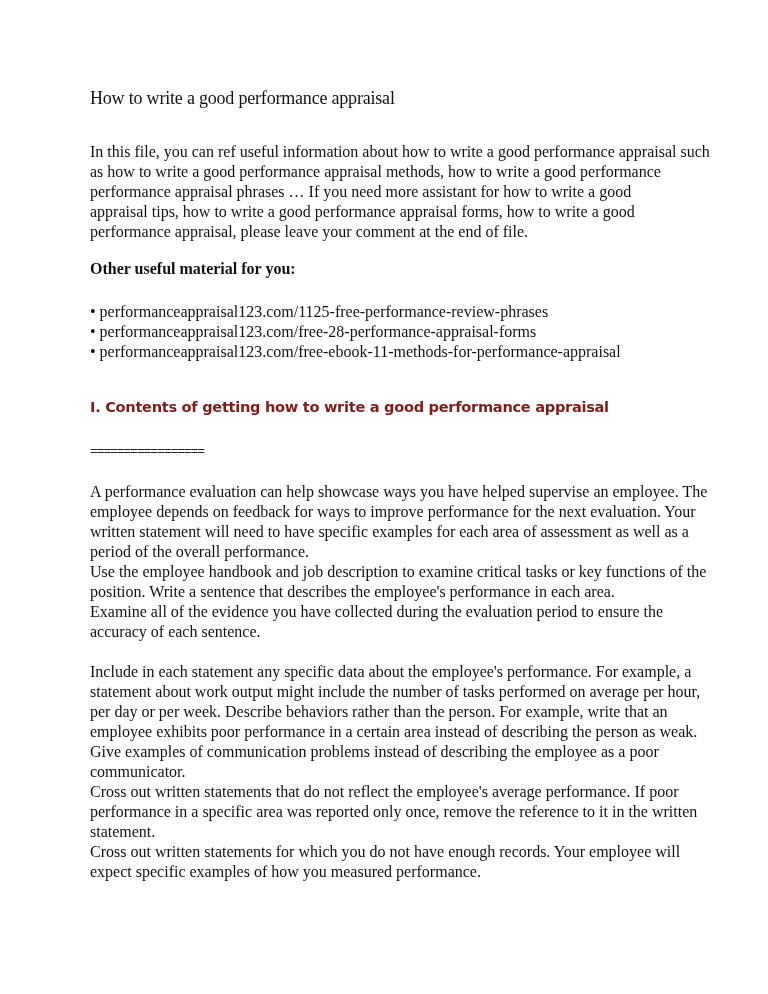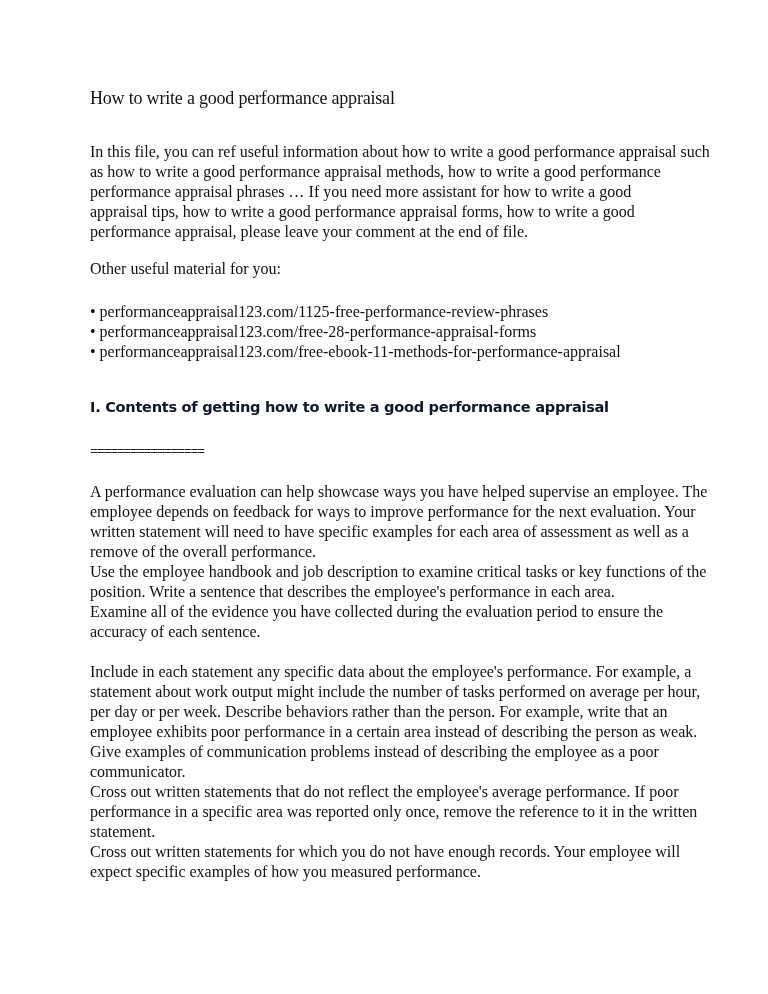--- a/index.html
+++ b/index.html
@@ -2,23 +2,23 @@
 <html><head>
 <meta charset="utf-8">
 <style>
   html, body { margin: 0; padding: 0; background: #ffffff; }
   body { width: 768px; height: 994px; position: relative; overflow: hidden;
          font-family: "Liberation Serif", "DejaVu Serif", serif; color: #111; }
   .page { position: absolute; left: 90px; top: 0; width: 600px; }
   .title { position: absolute; top: 88px; left: 0; font-size: 18px; white-space: nowrap; letter-spacing: -0.2px; }
   .p { position: absolute; left: 0; font-size: 16px; line-height: 20px; white-space: nowrap; }
   .line { display: block; height: 20px; }
-  .bold { font-weight: normal; }
+  .bold { font-weight: bold; }
   .h1 { position: absolute; left: 0; top: 398px; font-family: "DejaVu Sans", sans-serif; font-weight: bold;
-        font-size: 14.6px; color: #0f172a; white-space: nowrap; letter-spacing: -0.3px; }
+        font-size: 14.6px; color: #7f1d1d; white-space: nowrap; letter-spacing: -0.3px; }
   .sep { position: absolute; left: 0; top: 444px; font-family: "Liberation Mono", monospace; font-size: 13px;
          letter-spacing: -1.1px; color: #222; }
 </style>
 </head>
 <body>
 
 <div class="page">
   <div class="title">How to write a good performance appraisal</div>
 
   <div class="p" style="top:142px">
@@ -38,21 +38,21 @@
   </div>
 
   <div class="h1">I. Contents of getting how to write a good performance appraisal</div>
 
   <div class="sep">=================</div>
 
   <div class="p" style="top:482px">
     <span class="line">A performance  evaluation  can help showcase ways you have helped  supervise  an employee.  The</span>
     <span class="line">employee  depends on feedback for ways to improve  performance  for the next evaluation.  Your</span>
     <span class="line">written  statement  will  need to have specific  examples  for each area of assessment  as well  as a</span>
-    <span class="line">remove  of the overall  performance.</span>
+    <span class="line">period  of the overall  performance.</span>
     <span class="line">Use the employee  handbook and job description  to examine  critical  tasks or key functions  of the</span>
     <span class="line">position.  Write  a sentence that describes the employee's  performance  in each area.</span>
     <span class="line">Examine  all of the evidence  you have collected  during  the evaluation  period to ensure the</span>
     <span class="line">accuracy of each sentence.</span>
   </div>
 
   <div class="p" style="top:662px">
     <span class="line">Include  in each statement  any specific  data about the employee's  performance.  For example,  a</span>
     <span class="line">statement  about work output  might  include  the number  of tasks performed  on average per hour,</span>
     <span class="line">per day or per week. Describe behaviors  rather than the person. For example,  write  that an</span>

